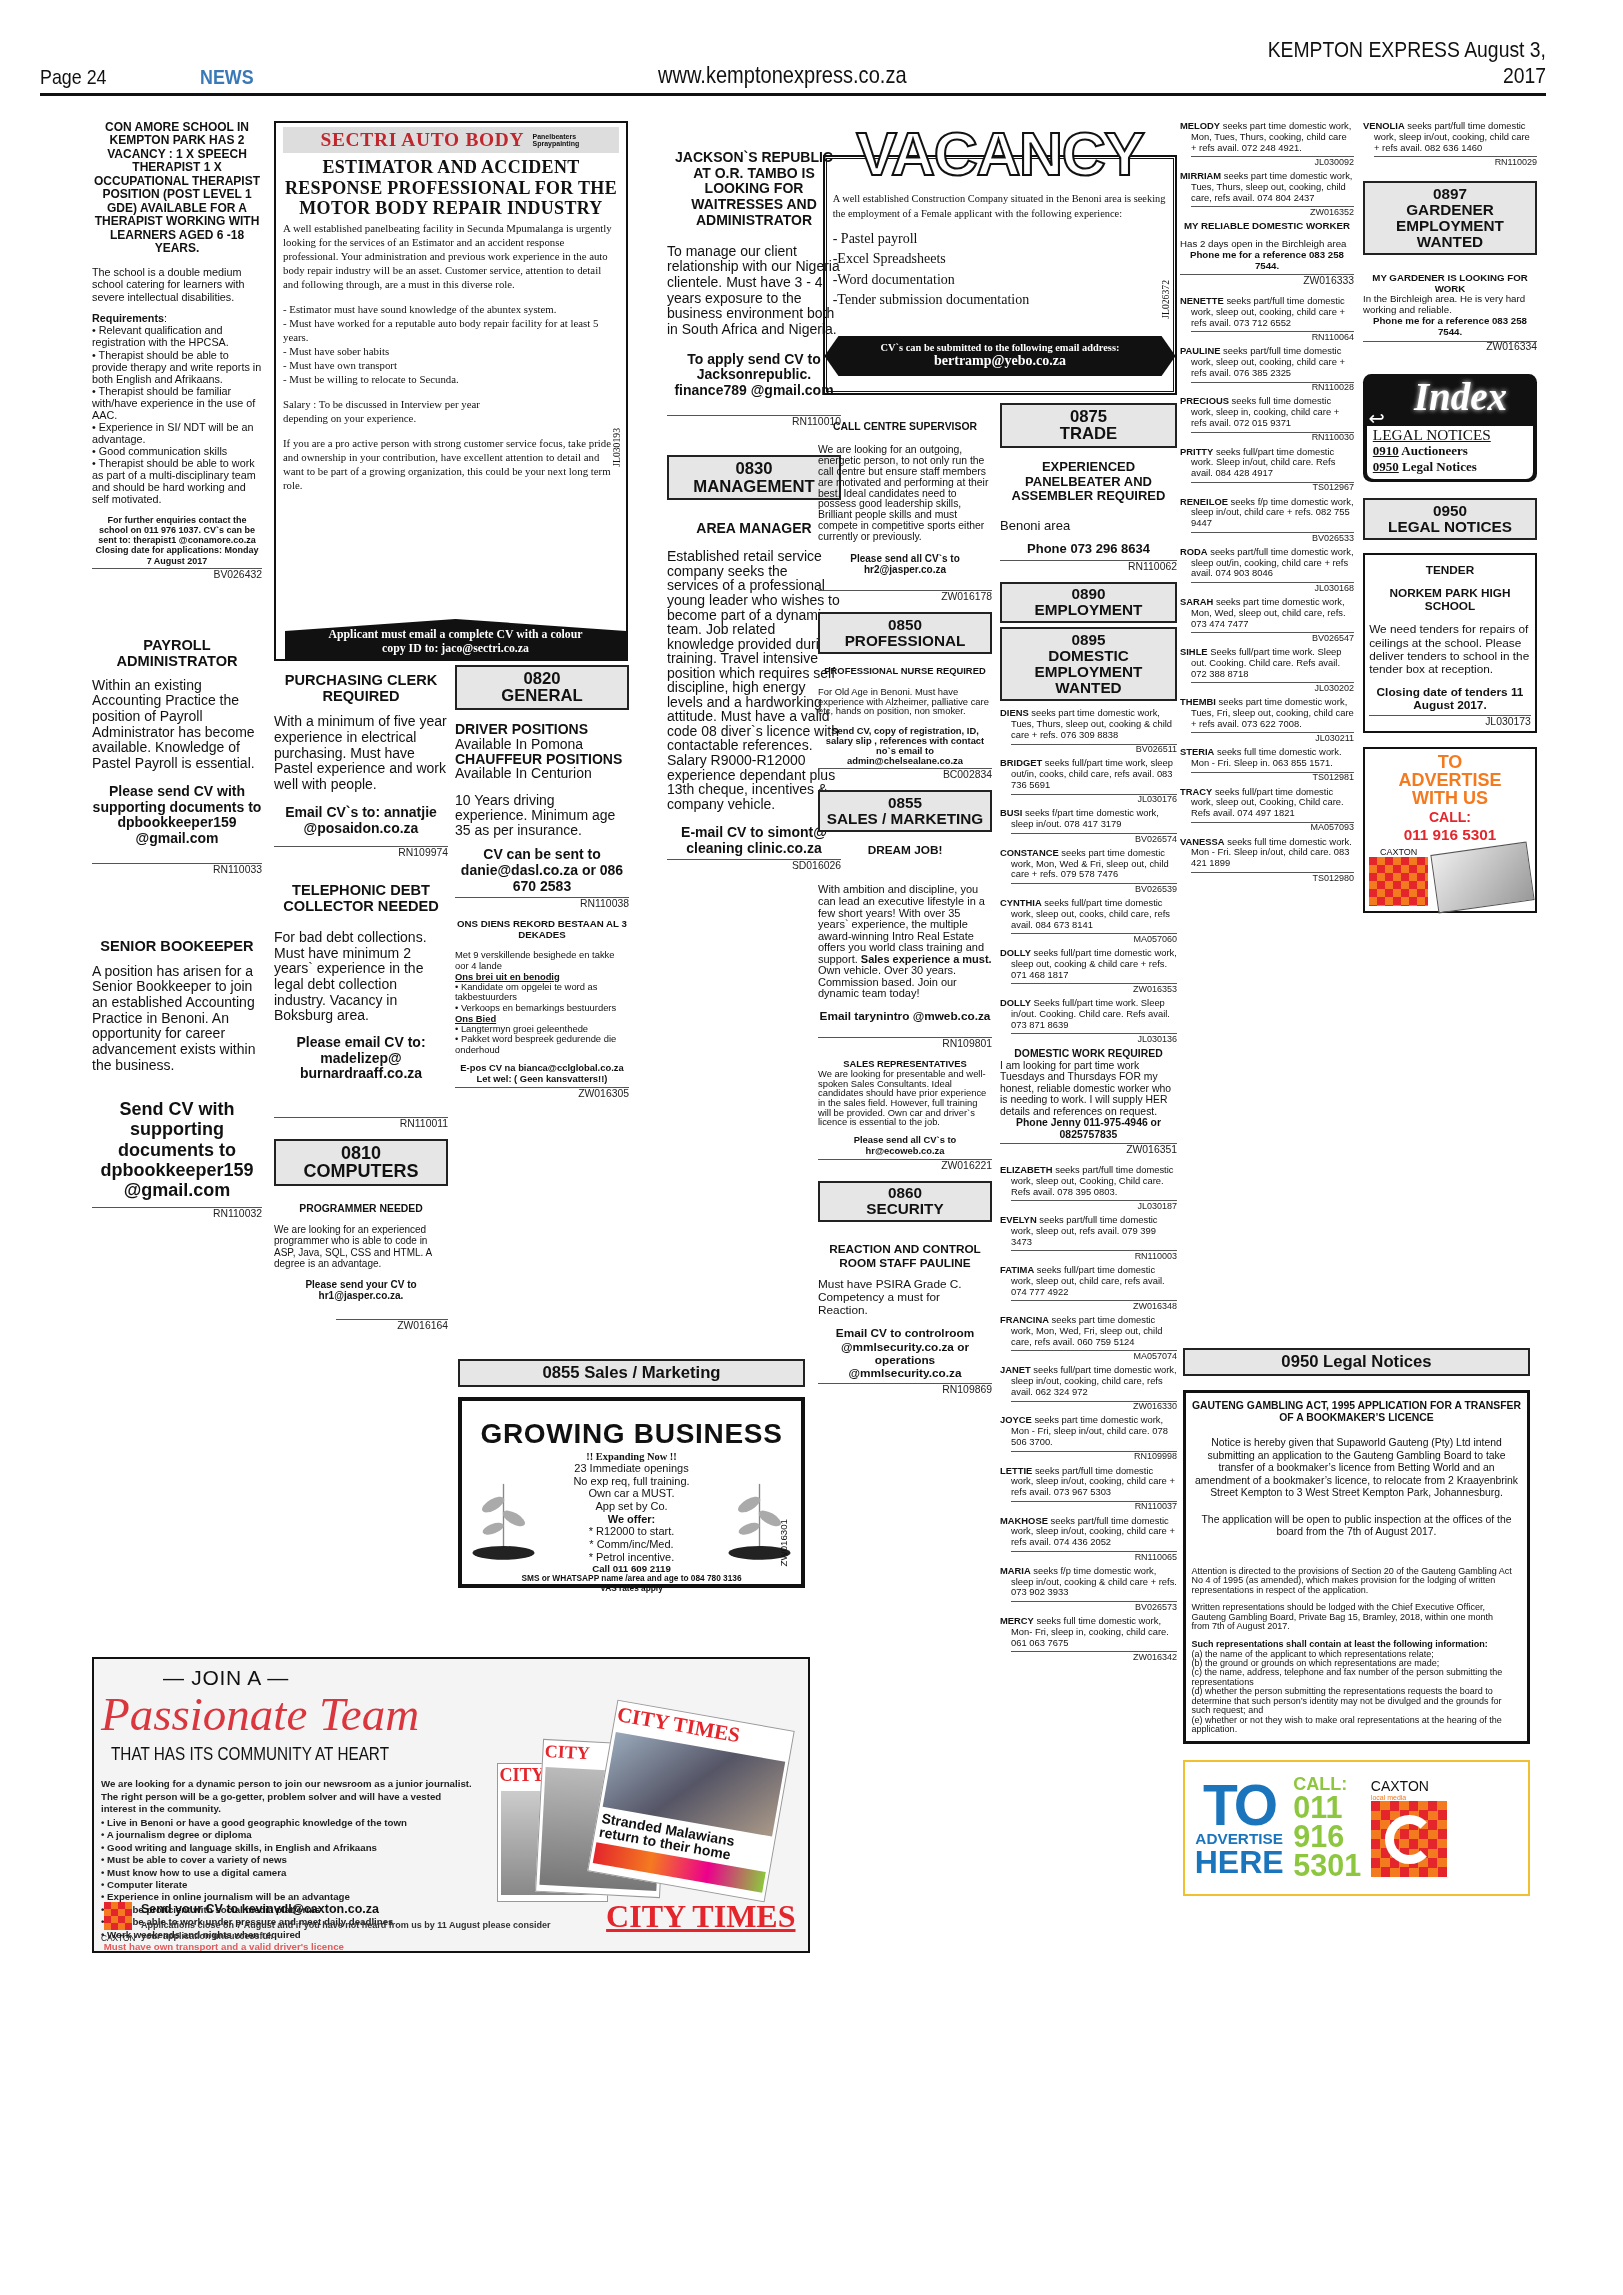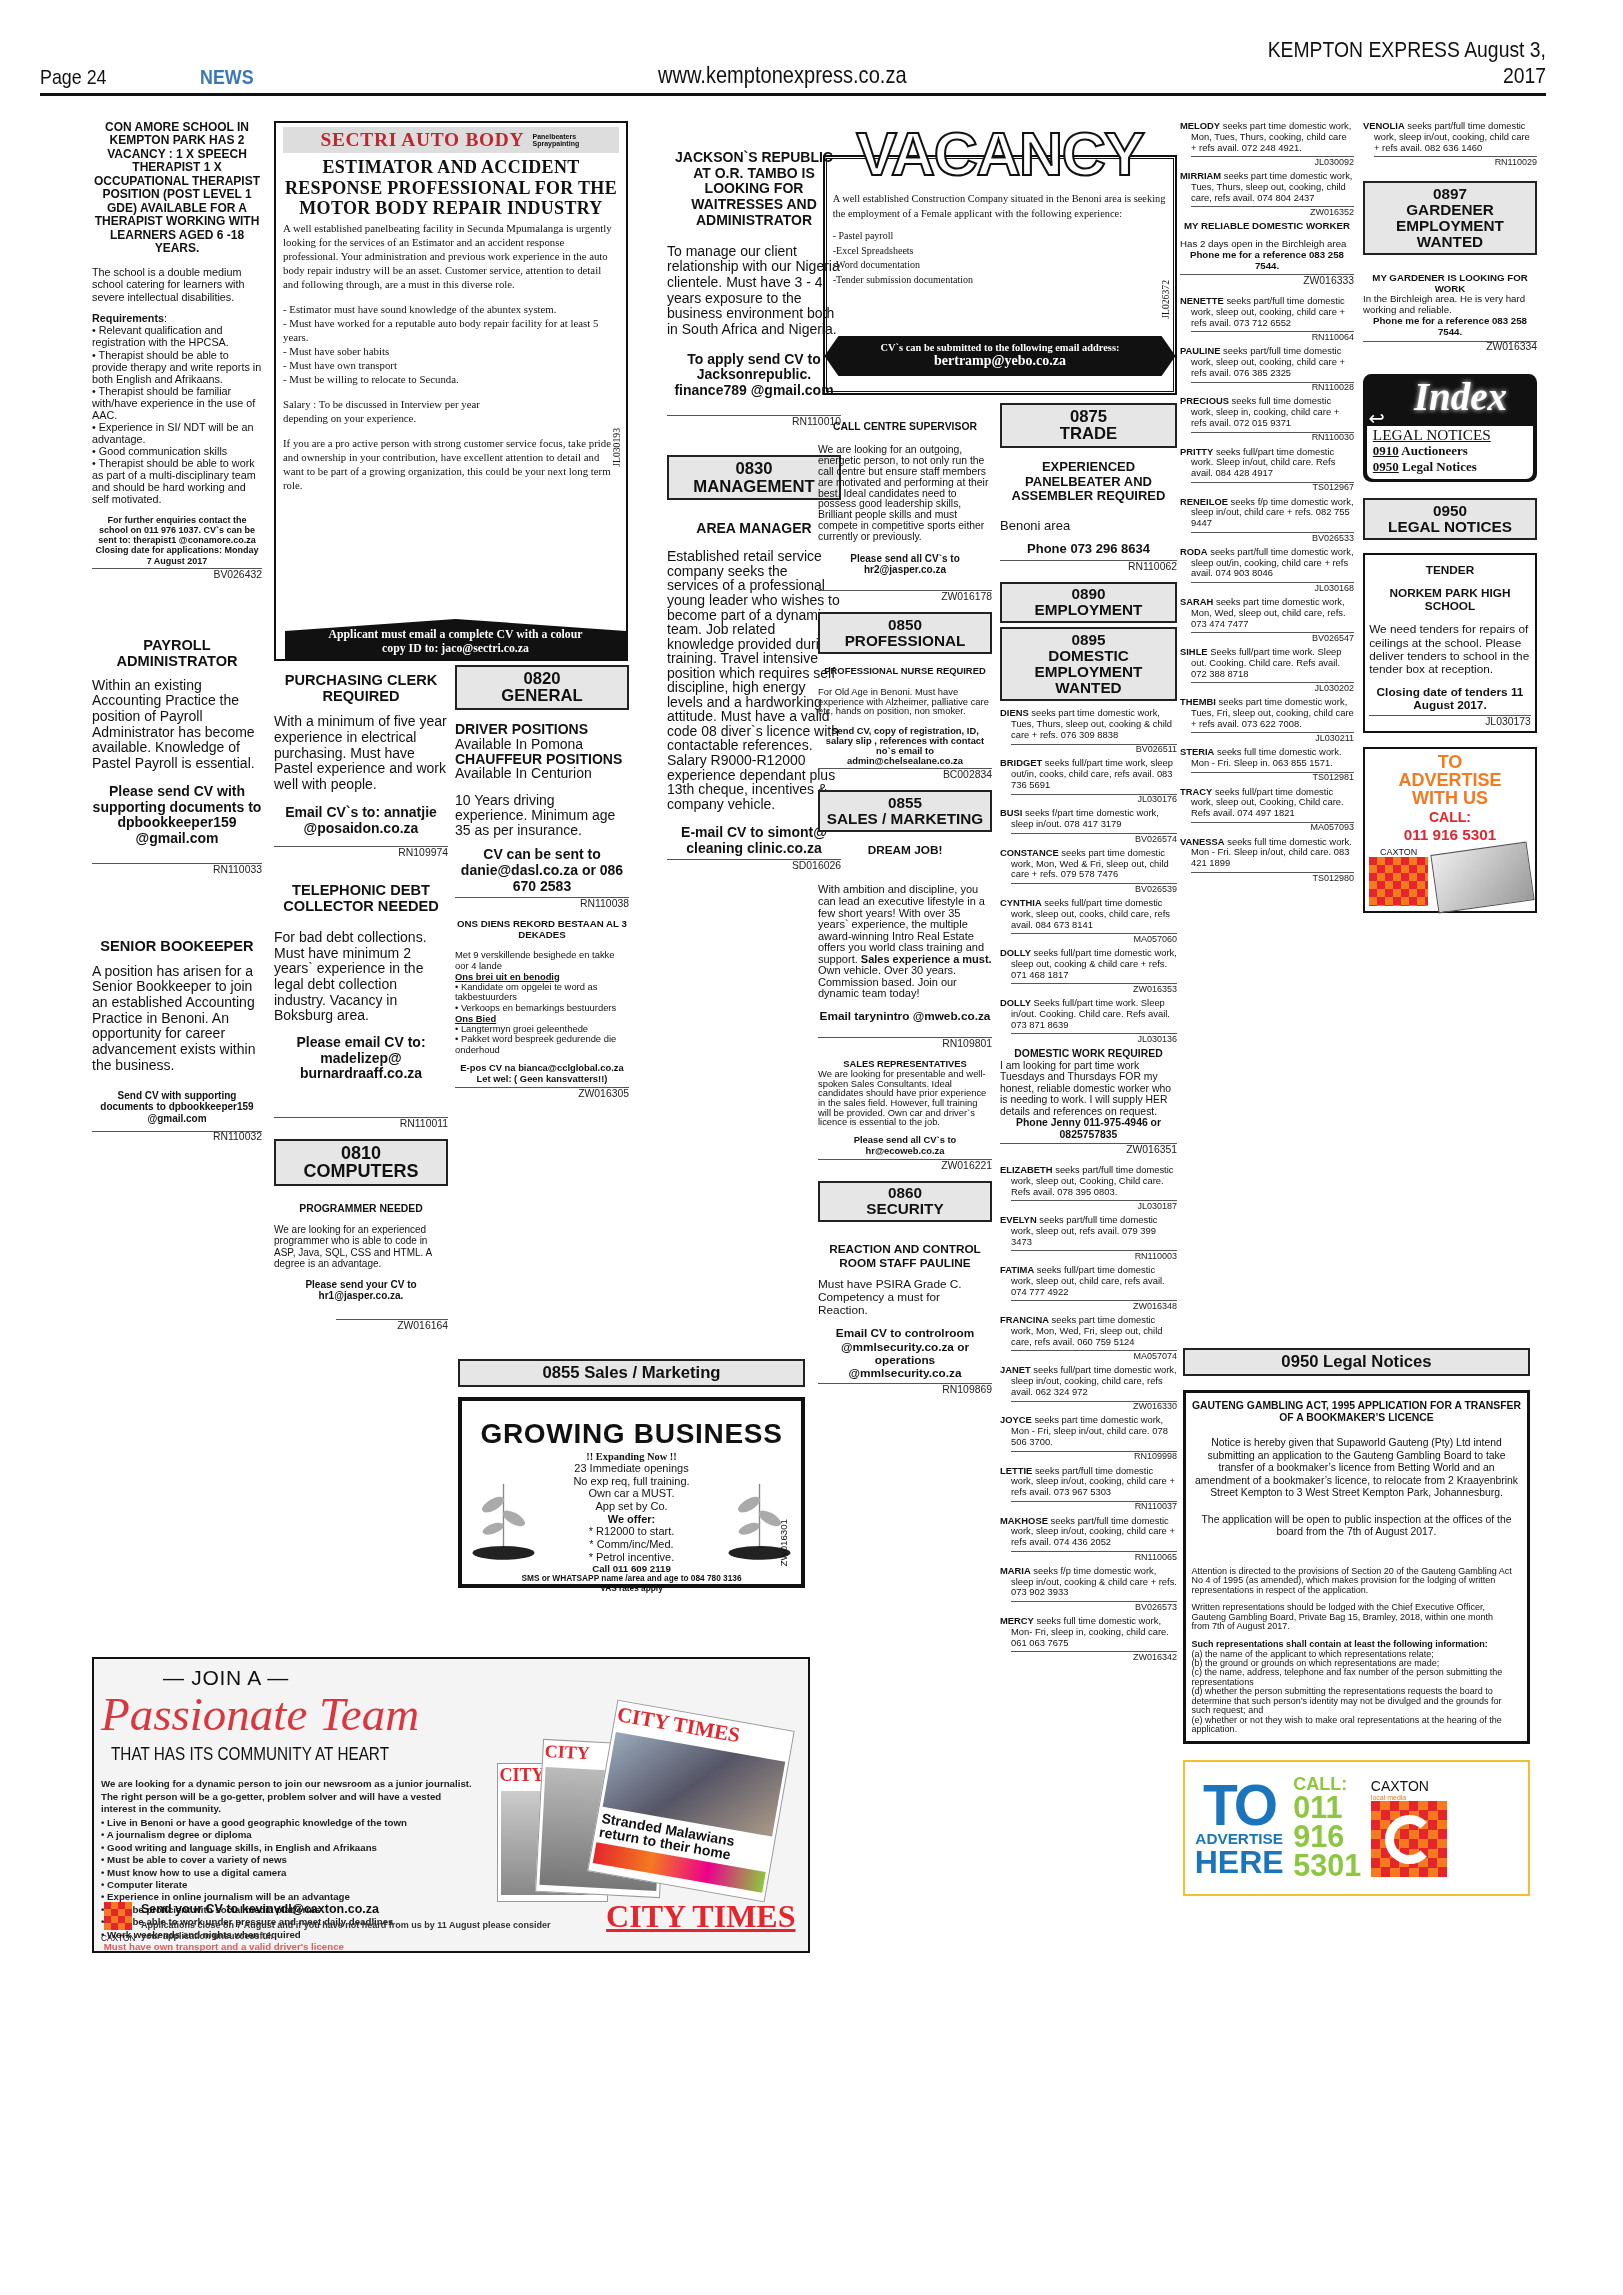--- a/index.html
+++ b/index.html
@@ -63,21 +63,21 @@
   </div>
   <div class="ad" style="margin-top:56px">
     <div class="ttl" style="font-size:14.6px">PAYROLL ADMINISTRATOR</div>
     <div class="body" style="font-size:14px;margin-top:8.3px">Within an existing Accounting Practice the position of Payroll Administrator has become available. Knowledge of Pastel Payroll is essential.</div>
     <div class="ttl" style="font-size:14px;margin-top:12.5px">Please send CV with supporting documents to dpbookkeeper159 @gmail.com</div>
     <div class="ref" style="margin-top:16.7px">RN110033</div>
   </div>
   <div class="ad" style="margin-top:62px">
     <div class="ttl" style="font-size:14.6px">SENIOR BOOKEEPER</div>
     <div class="body" style="font-size:14px;margin-top:9.7px">A position has arisen for a Senior Bookkeeper to join an established Accounting Practice in Benoni. An opportunity for career advancement exists within the business.</div>
-    <div class="ttl" style="font-size:10px;margin-top:17px">Send CV with supporting documents to dpbookkeeper159 @gmail.com</div>
+    <div class="ttl" style="font-size:18px;margin-top:26px">Send CV with supporting documents to dpbookkeeper159 @gmail.com</div>
     <div class="ref" style="margin-top:7px">RN110032</div>
   </div>
 </div>
 
 <div class="col c2" style="height:540px">
   <div class="framed" style="height:540px;position:relative;padding:4.2px 7px">
     <div style="background:#ddd;height:26px;display:flex;align-items:center;justify-content:center;gap:8.3px">
       <span style="font-family:'Liberation Serif',serif;font-weight:bold;font-size:19.4px;letter-spacing:0.7px;color:#c0262d">SECTRI AUTO BODY</span>
       <span style="font-size:7px;font-weight:bold;width:49px;line-height:1">Panelbeaters Spraypainting</span>
     </div>
@@ -247,21 +247,21 @@
     <div class="body" style="font-size:14px;margin-top:12.5px;line-height:1.04">Established retail service company seeks the services of a professional young leader who wishes to become part of a dynamic team. Job related knowledge provided during training. Travel intensive position which requires self discipline, high energy levels and a hardworking attitude. Must have a valid code 08 diver`s licence with contactable references. Salary R9000-R12000 experience dependant plus 13th cheque, incentives &amp; company vehicle.</div>
     <div class="ttl" style="font-size:14px;margin-top:14px">E-mail CV to simont@ cleaning clinic.co.za</div>
     <div class="ref">SD016026</div>
   </div>
 </div>
 
 <div class="col" style="left:823px;top:124px;width:354px;height:271px">
   <div style="position:absolute;left:0;right:0;top:31px;bottom:0;border:2.1px double #111;outline:0.7px solid #111;outline-offset:-4.9px"></div>
   <div class="vac-title" style="position:relative">VACANCY</div>
   <div class="serif" style="position:relative;font-size:10.4px;line-height:1.45;padding:5.6px 9.7px 0">A well established Construction Company situated in the Benoni area is seeking the employment of a Female applicant with the following experience:</div>
-  <div class="serif" style="position:relative;font-size:10px;line-height:1.45;padding:8.3px 9.7px 0">
+  <div class="serif" style="position:relative;font-size:14px;line-height:1.45;padding:8.3px 9.7px 0">
     <div>- Pastel payroll</div>
     <div>-Excel Spreadsheets</div>
     <div>-Word documentation</div>
     <div>-Tender submission documentation</div>
   </div>
   <div class="shape-black serif" style="position:absolute;left:1.4px;right:1.4px;top:212px;height:40px;padding-top:5.6px">
     <div style="font-size:10.4px">CV`s can be submitted to the following email address:</div>
     <div style="font-size:14px">bertramp@yebo.co.za</div>
   </div>
   <div class="vref" style="right:5.6px;top:156px">JL026372</div>

